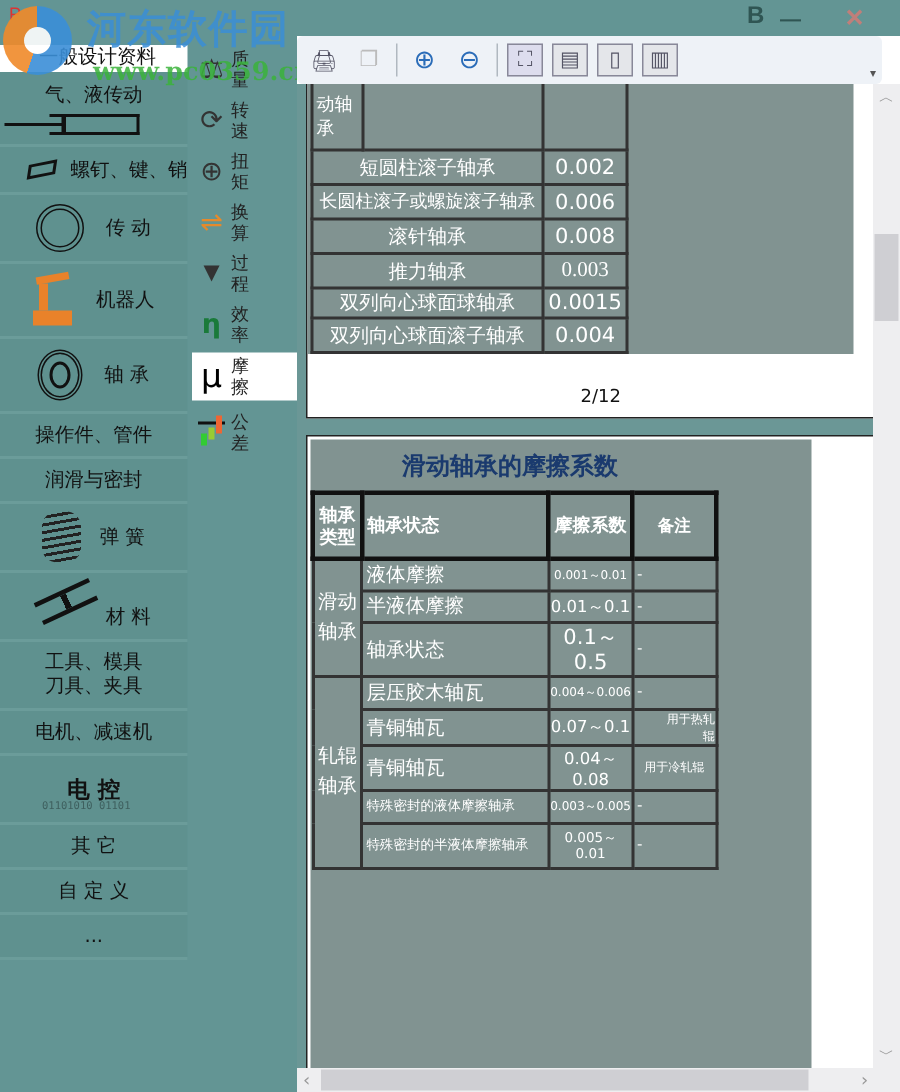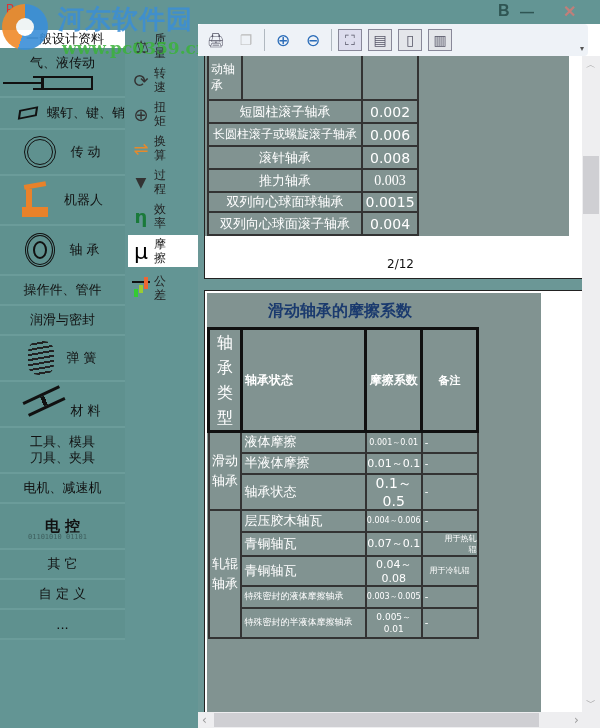--- a/index.html
+++ b/index.html
@@ -222,21 +222,21 @@
         </table>
       <div style="position:absolute;left:182px;top:204px;font-size:12px;color:#111;">2/12</div>
     </div>
 
     <div class="page" style="left:6px;top:234px;width:380px;height:440px;">
       <div class="sheet" style="left:2px;top:2px;width:334px;height:420px;"></div>
       <div style="position:absolute;left:0;top:10px;width:270px;text-align:center;font-size:16px;font-weight:bold;color:#1a3a6e;">滑动轴承的摩擦系数</div>
       <table class="t" style="left:2px;top:36px;width:272px;font-size:13px;">
         <tbody>
             <tr style="height:44px;">
-          <td style="width:33px;border:3px solid #111;font-weight:normal;font-size:16px;line-height:25px;">轴承类型</td>
+          <td style="width:33px;border:3px solid #111;font-weight:bold;font-size:12px;line-height:15px;">轴承类型</td>
           <td style="width:125px;border:3px solid #111;border-left:2px solid #333;text-align:left;padding-left:2px;font-weight:bold;font-size:12px;">轴承状态</td>
           <td style="width:56px;border:3px solid #111;border-left:2px solid #333;font-weight:bold;font-size:12px;">摩擦系数</td>
           <td style="width:56px;border:3px solid #111;border-left:2px solid #333;font-weight:bold;font-size:11px;">备注</td>
         </tr>
         <tr style="height:21px;">
           <td rowspan="3" style="font-size:13px;line-height:20px;">滑动轴承</td>
           <td style="text-align:left;padding-left:2px;">液体摩擦</td>
           <td style="font-size:8px;">0.001～0.01</td>
           <td style="text-align:left;padding-left:2px;font-size:10px;">-</td>
         </tr>

